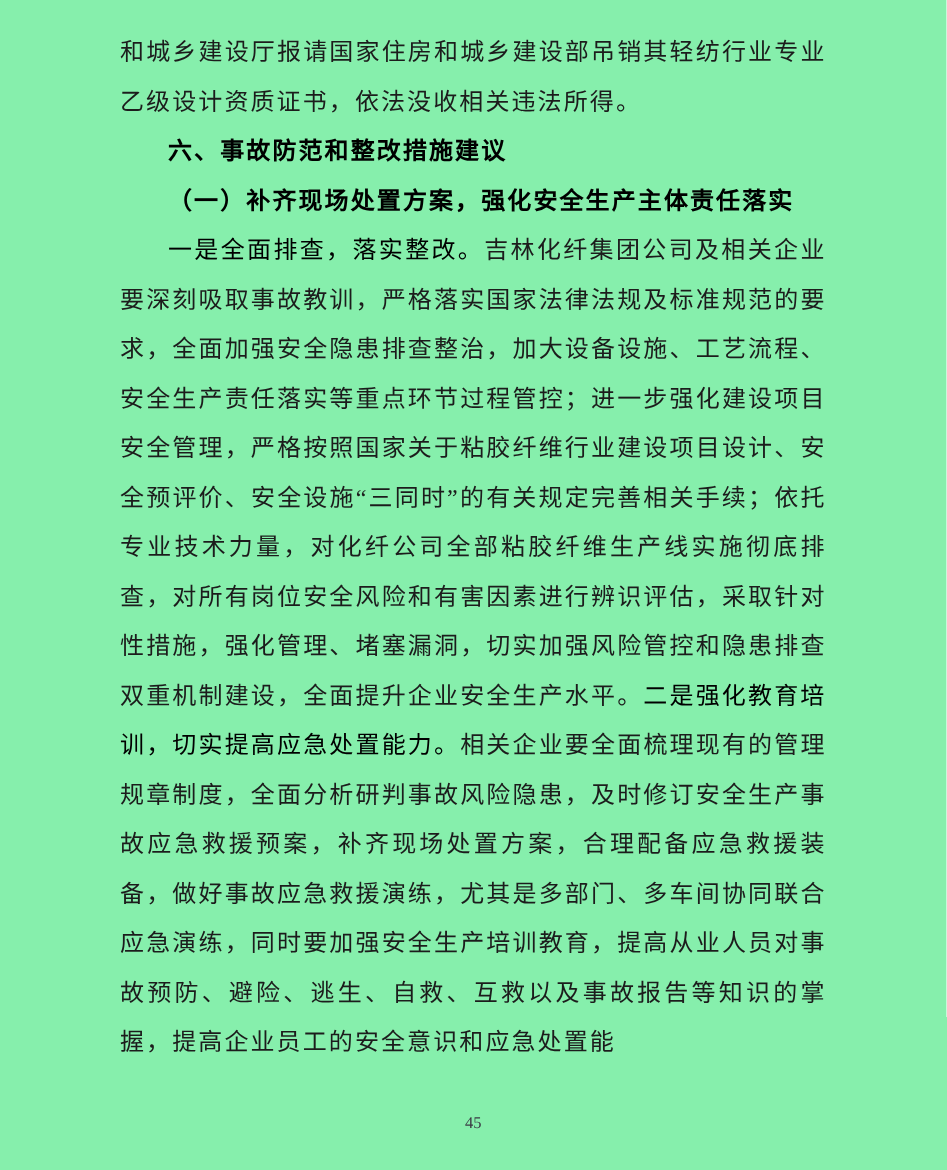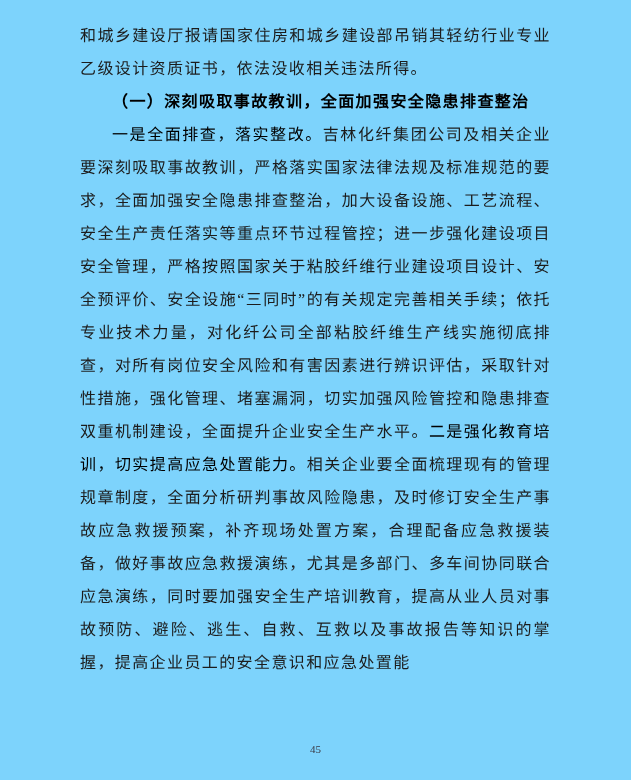--- a/index.html
+++ b/index.html
@@ -4,21 +4,21 @@
 <style>
   html, body {
     margin: 0;
     padding: 0;
     background: #ffffff;
   }
   .page {
     position: relative;
     width: 631px;
     height: 780px;
-    background: #7dd3fc;
+    background: #86efac;
     overflow: hidden;
     font-family: "Liberation Serif", serif;
     color: #1c1c1c;
   }
   .textblock {
     position: absolute;
     left: 80px;
     top: 19px;
     width: 471px;
     font-size: 16px;
@@ -62,21 +62,22 @@
   }
 </style>
 </head>
 <body>
 
 <div class="page">
   <div class="textblock">
 
     <p class="body-text">和城乡建设厅报请国家住房和城乡建设部吊销其轻纺行业专业乙级设计资质证书，依法没收相关违法所得。</p>
 
+    <p class="section-heading indent2">六、事故防范和整改措施建议</p>
 
-    <p class="sub-heading indent2">（一）深刻吸取事故教训，全面加强安全隐患排查整治</p>
+    <p class="sub-heading indent2">（一）补齐现场处置方案，强化安全生产主体责任落实</p>
 
     <p class="body-text indent2"><span class="lead-bold">一是全面排查，落实整改。</span><span>吉林化纤集团公司及相关企业要深刻吸取事故教训，严格落实国家法律法规及标准规范的要求，全面加强安全隐患排查整治，加大设备设施、工艺流程、安全生产责任落实等重点环节过程管控；进一步强化建设项目安全管理，严格按照国家关于粘胶纤维行业建设项目设计、安全预评价、安全设施“三同时”的有关规定完善相关手续；依托专业技术力量，对化纤公司全部粘胶纤维生产线实施彻底排查，对所有岗位安全风险和有害因素进行辨识评估，采取针对性措施，强化管理、堵塞漏洞，切实加强风险管控和隐患排查双重机制建设，全面提升企业安全生产水平。</span><span class="lead-bold">二是强化教育培训，切实提高应急处置能力。</span><span>相关企业要全面梳理现有的管理规章制度，全面分析研判事故风险隐患，及时修订安全生产事故应急救援预案，补齐现场处置方案，合理配备应急救援装备，做好事故应急救援演练，尤其是多部门、多车间协同联合应急演练，同时要加强安全生产培训教育，提高从业人员对事故预防、避险、逃生、自救、互救以及事故报告等知识的掌握，提高企业员工的安全意识和应急处置能</span></p>
 
   </div>
 
   <div class="page-number">45</div>
 </div>
 
 </body></html>

